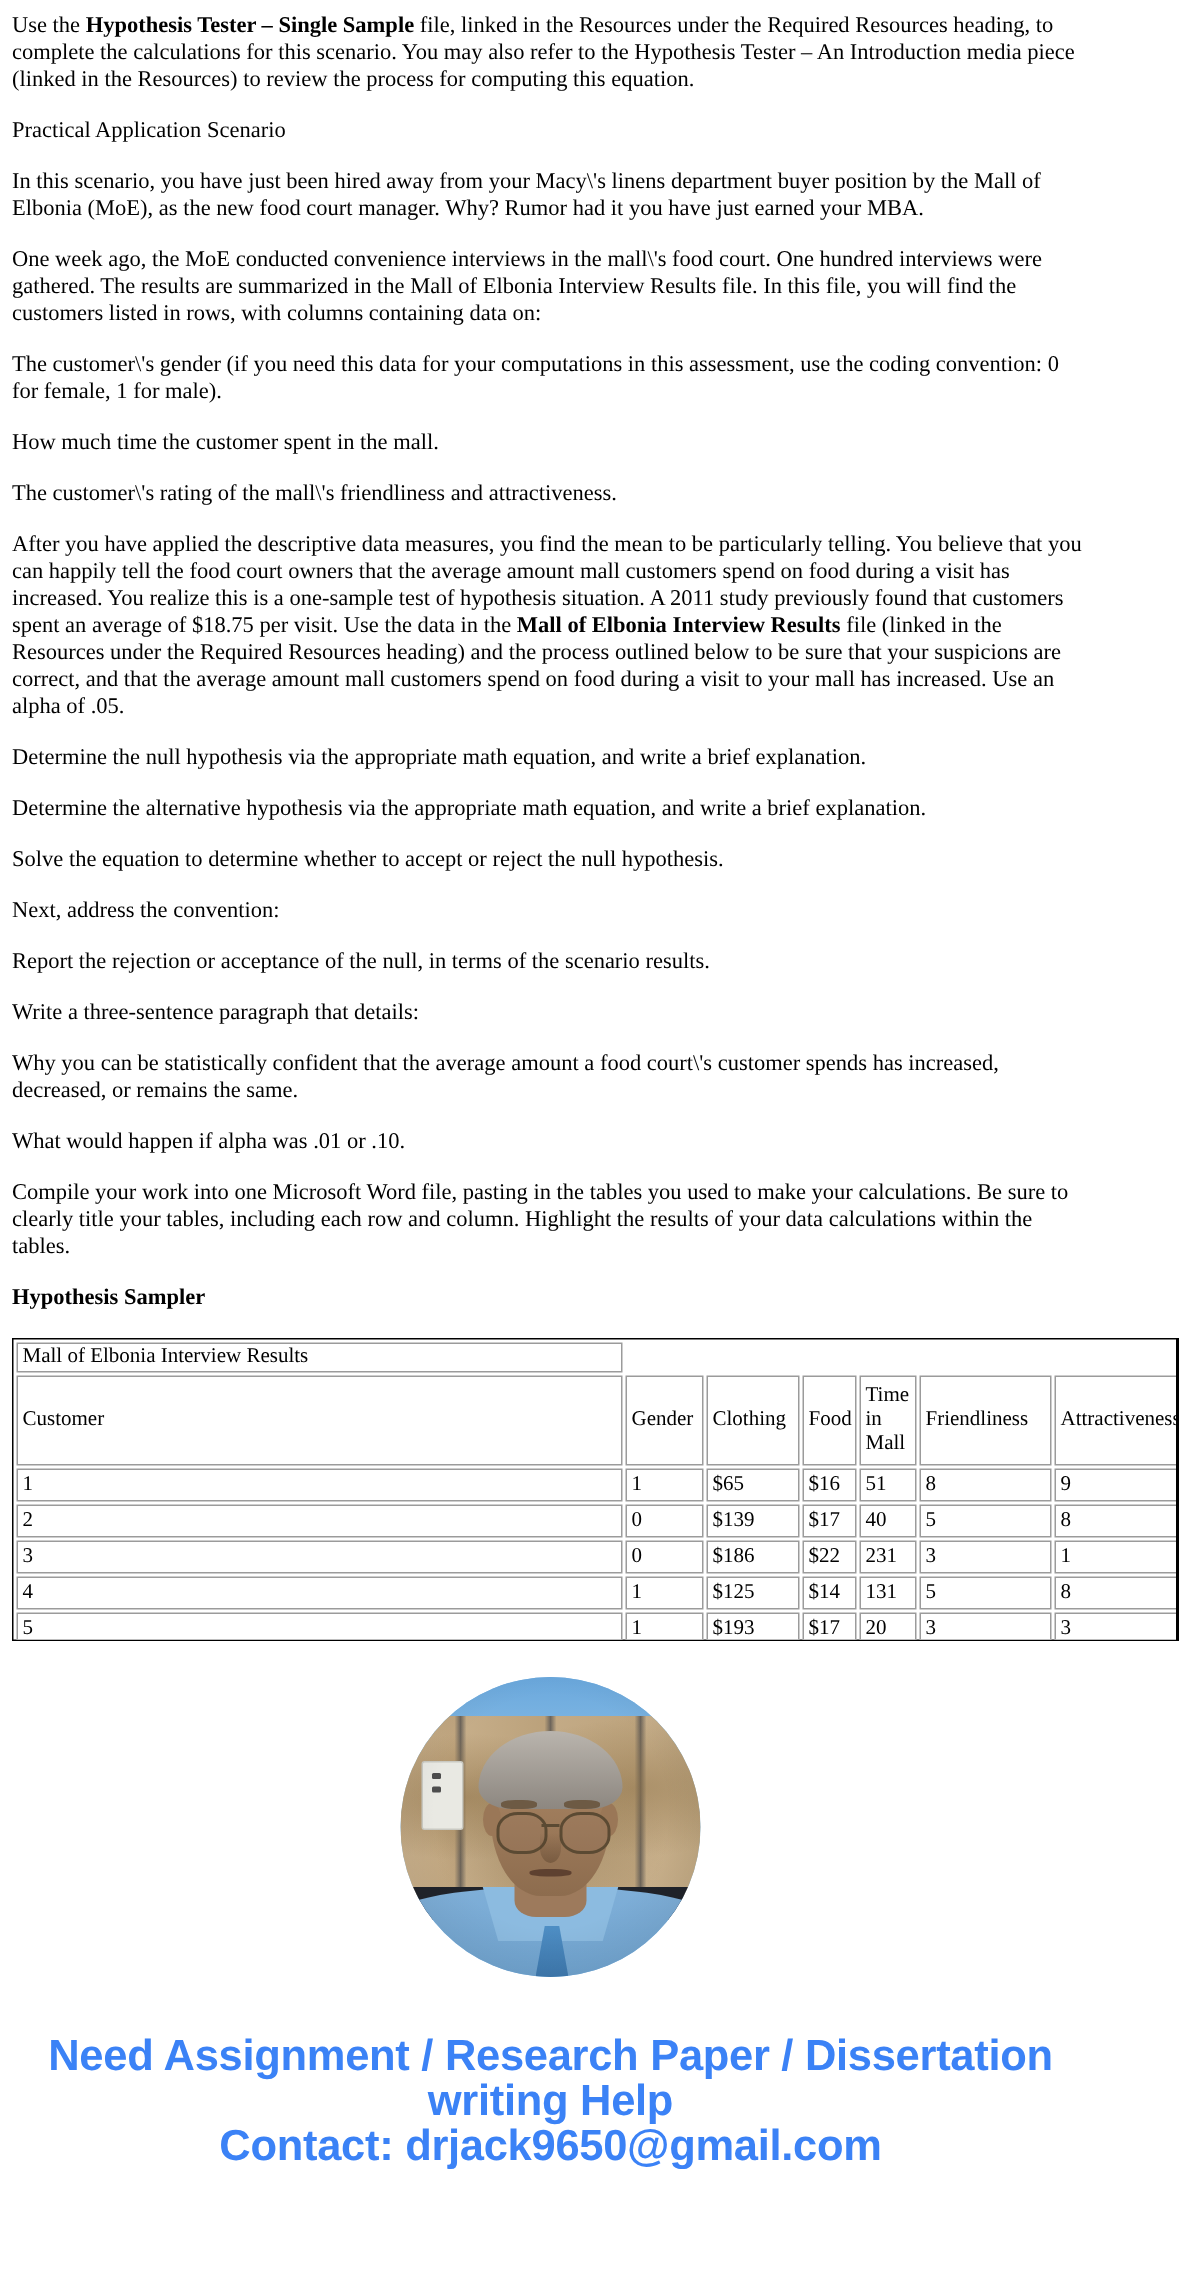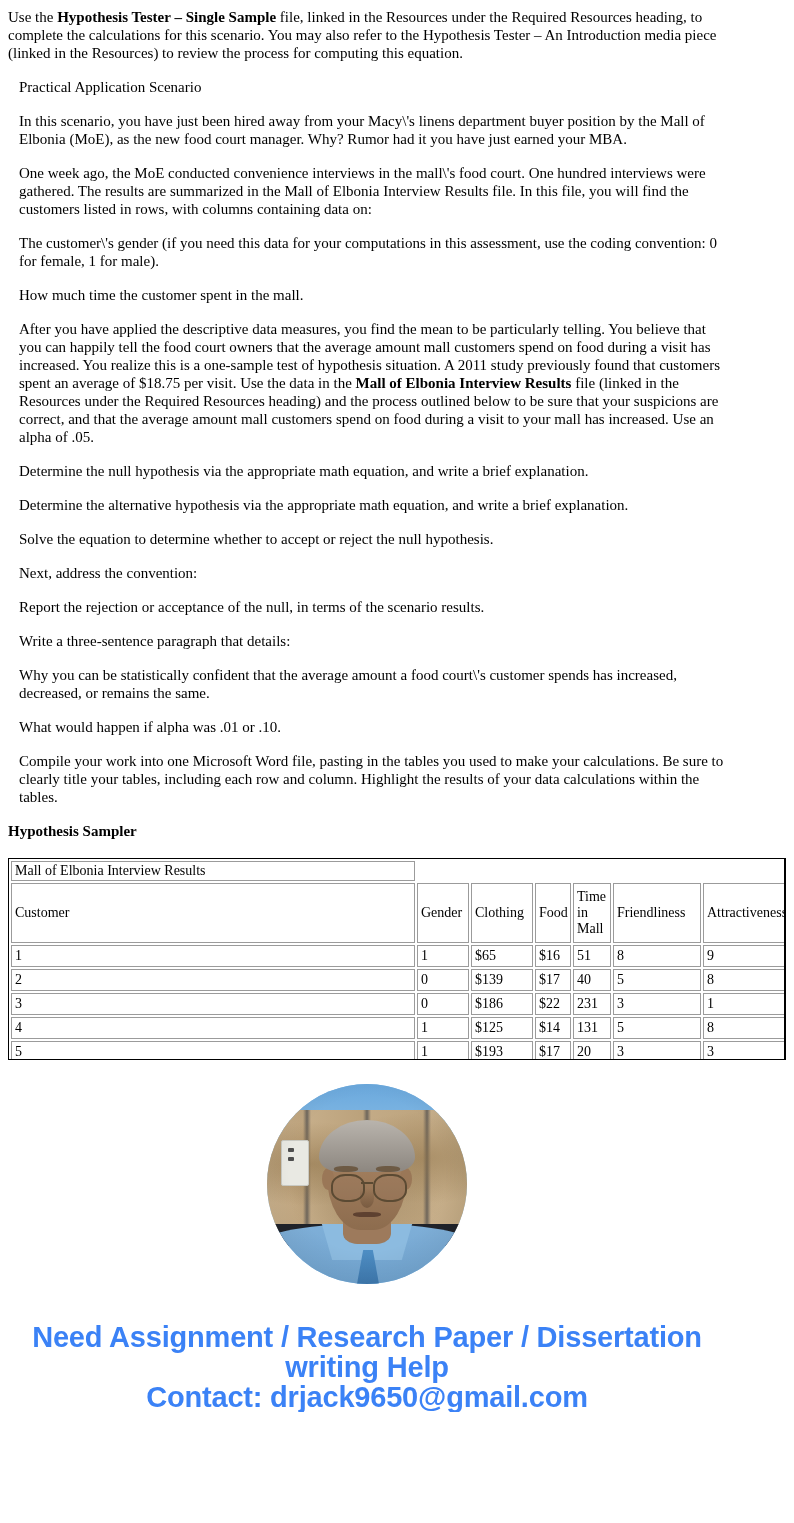--- a/index.html
+++ b/index.html
@@ -23,21 +23,21 @@
   }
 
   
   p.para {
     font-size: 15px;
     line-height: 18px;
     margin: 0 0 0 0;
     padding: 0;
     text-align: left;
   }
-  .para + .para { margin-top: 16px; margin-left: 11px; }
+  .para + .para { margin-top: 16px; }
   .para:first-child { margin-top: 8px; }
 
   .b { font-weight: bold; }
 
   h3.subhead {
     font-size: 15px;
     line-height: 18px;
     font-weight: bold;
     margin: 16px 0 0 0;
     padding: 0;
@@ -250,20 +250,21 @@
 
 <div class="page">
 
   <div id="paragraphs">
       <p class="para"><span>Use the </span><span class="b">Hypothesis Tester – Single Sample</span><span> file, linked in the Resources under the Required Resources heading, to complete the calculations for this scenario. You may also refer to the Hypothesis Tester – An Introduction media piece (linked in the Resources) to review the process for computing this equation.</span></p>
       <p class="para"><span>Practical Application Scenario</span></p>
       <p class="para"><span>In this scenario, you have just been hired away from your Macy\'s linens department buyer position by the Mall of Elbonia (MoE), as the new food court manager. Why? Rumor had it you have just earned your MBA.</span></p>
       <p class="para"><span>One week ago, the MoE conducted convenience interviews in the mall\'s food court. One hundred interviews were gathered. The results are summarized in the Mall of Elbonia Interview Results file. In this file, you will find the customers listed in rows, with columns containing data on:</span></p>
       <p class="para"><span>The customer\'s gender (if you need this data for your computations in this assessment, use the coding convention: 0 for female, 1 for male).</span></p>
       <p class="para"><span>How much time the customer spent in the mall.</span></p>
+      <p class="para"><span>The customer\'s rating of the mall\'s friendliness and attractiveness.</span></p>
       <p class="para"><span>After you have applied the descriptive data measures, you find the mean to be particularly telling. You believe that you can happily tell the food court owners that the average amount mall customers spend on food during a visit has increased. You realize this is a one-sample test of hypothesis situation. A 2011 study previously found that customers spent an average of $18.75 per visit. Use the data in the </span><span class="b">Mall of Elbonia Interview Results</span><span> file (linked in the Resources under the Required Resources heading) and the process outlined below to be sure that your suspicions are correct, and that the average amount mall customers spend on food during a visit to your mall has increased. Use an alpha of .05.</span></p>
       <p class="para"><span>Determine the null hypothesis via the appropriate math equation, and write a brief explanation.</span></p>
       <p class="para"><span>Determine the alternative hypothesis via the appropriate math equation, and write a brief explanation.</span></p>
       <p class="para"><span>Solve the equation to determine whether to accept or reject the null hypothesis.</span></p>
       <p class="para"><span>Next, address the convention:</span></p>
       <p class="para"><span>Report the rejection or acceptance of the null, in terms of the scenario results.</span></p>
       <p class="para"><span>Write a three-sentence paragraph that details:</span></p>
       <p class="para"><span>Why you can be statistically confident that the average amount a food court\'s customer spends has increased, decreased, or remains the same.</span></p>
       <p class="para"><span>What would happen if alpha was .01 or .10.</span></p>
       <p class="para"><span>Compile your work into one Microsoft Word file, pasting in the tables you used to make your calculations. Be sure to clearly title your tables, including each row and column. Highlight the results of your data calculations within the tables.</span></p>

